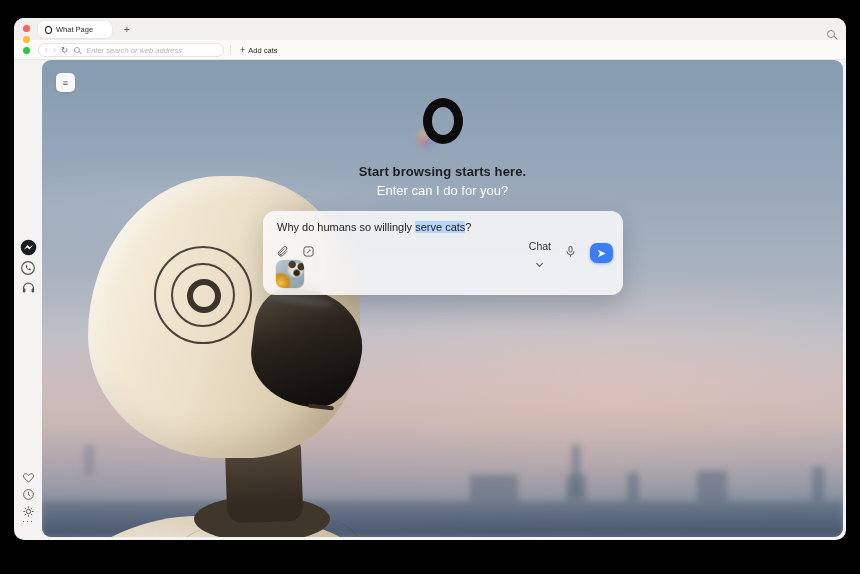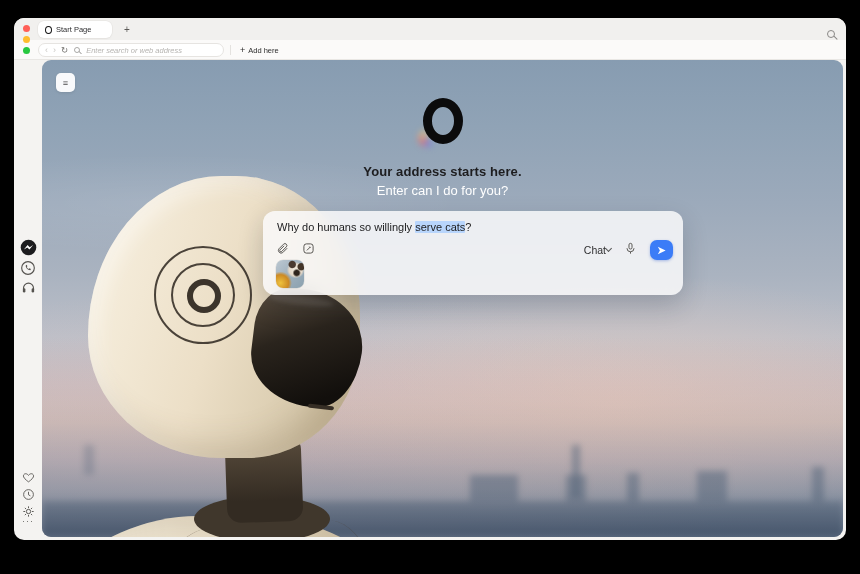--- a/index.html
+++ b/index.html
@@ -110,29 +110,29 @@
   .logo-chroma { position:absolute; left:-5px; bottom:-3px; width:18px; height:18px; border-radius:50%;
                  background:conic-gradient(from 140deg, rgba(90,130,255,.85), rgba(255,90,90,.6),
                             rgba(255,205,110,.55), rgba(90,130,255,0) 75%);
                  filter:blur(3px); }
   .heading { position:absolute; left:0; right:0; top:104px; text-align:center; font-size:13px;
              font-weight:700; color:#1d1d1f; z-index:3; letter-spacing:.1px; }
   .subheading { position:absolute; left:0; right:0; top:123px; text-align:center; font-size:13px;
              font-weight:500; color:#fff; z-index:3; }
 
   
-  .composer { position:absolute; left:221px; top:151px; width:420px; height:84px; z-index:4;
+  .composer { position:absolute; left:221px; top:151px; width:360px; height:84px; z-index:4;
               border-radius:12px; background:rgba(250,250,251,.84);
               backdrop-filter:blur(8px); -webkit-backdrop-filter:blur(8px);
               box-shadow:0 10px 26px rgba(20,30,45,.20); }
   .prompt { padding:10px 14px 0 14px; font-size:11px; color:#1c1c1e; }
   .prompt .sel { background:#b8d5fc; border-radius:1px; }
   .composer-row { display:flex; align-items:center; padding:7px 10px 0 13px; gap:13px; }
   .composer-row .spacer { flex:1; }
-  .mode { display:flex; align-items:center; gap:0; font-size:10.5px; color:#2f2f31; }
+  .mode { display:flex; align-items:center; gap:12px; font-size:10.5px; color:#2f2f31;flex-direction:column; }
   .caret { width:5px; height:5px; border-right:1.3px solid #555; border-bottom:1.3px solid #555;
            transform:rotate(45deg); margin-top:-3px; }
   .send-btn { width:23px; height:20px; border-radius:7px; background:#3b7cf7; display:flex;
               align-items:center; justify-content:center; box-shadow:0 1px 3px rgba(30,80,200,.35); }
   .thumb { position:absolute; left:13px; top:49px; width:28px; height:28px; border-radius:7px;
            overflow:hidden; box-shadow:0 0 0 .5px rgba(0,0,0,.10);
            background:
              radial-gradient(7px 7px at 58% 16%, #4a3a30 0%, #4a3a30 45%, transparent 60%),
              radial-gradient(7px 7px at 90% 24%, #443528 0%, #443528 45%, transparent 60%),
              radial-gradient(6px 6px at 74% 46%, #2e241c 0%, #2e241c 40%, transparent 70%),
@@ -147,40 +147,40 @@
 
   <div class="traffic">
     <i style="background:#ff5f57"></i>
     <i style="background:#febc2e"></i>
     <i style="background:#28c840"></i>
   </div>
 
   <div class="tabstrip">
     <div class="tab">
       <span class="tab-o"></span>
-      <span class="tab-label">Start Page</span>
+      <span class="tab-label">What Page</span>
     </div>
     <div class="newtab">+</div>
     <div class="tabstrip-search">
       <span class="mag"></span>
     </div>
   </div>
 
   <div class="addrbar">
     <div class="addr-field">
       <span class="nav-glyph">‹</span>
       <span class="nav-glyph">›</span>
       <span class="reload-glyph">↻</span>
       <span class="mag"></span>
       <input class="addr-input" readonly="" placeholder="Enter search or web address" style="">
     </div>
     <div class="vsep"></div>
     <div class="add-page">
       <span class="plus">+</span>
-      <span>Add here</span>
+      <span>Add cats</span>
     </div>
     <div class="tool-icons">
       <span>
         <svg width="12" height="12" viewBox="0 0 24 24" fill="none" stroke="#5a5855" stroke-width="1.8">
           <rect x="2.5" y="7" width="19" height="13" rx="2.5"></rect>
             <circle cx="12" cy="13.5" r="3.8"></circle>
           <path d="M8 7l2-2.7h4L16 7"></path>
           </svg>
       </span>
       <span>
@@ -283,21 +283,21 @@
 
     <div class="menu-btn">
       <span>≡</span>
     </div>
 
     <div class="logo">
       <span class="logo-chroma"></span>
       <span class="logo-ring"></span>
     </div>
 
-    <div class="heading">Your address starts here.</div>
+    <div class="heading">Start browsing starts here.</div>
     <div class="subheading">Enter can I do for you?</div>
 
     <div class="composer">
       <div class="prompt">
         <span>Why do humans so willingly </span><span class="sel">serve cats</span><span>?</span>
       </div>
       <div class="composer-row">
         <span>
           <svg width="13" height="13" viewBox="0 0 24 24" fill="none" stroke="#55534f" stroke-width="1.8">
             <path d="M20.5 11.5l-8 8a5 5 0 01-7-7L14 4a3.5 3.5 0 015 5l-8.5 8.5a2 2 0 01-3-3L15 7"></path>

